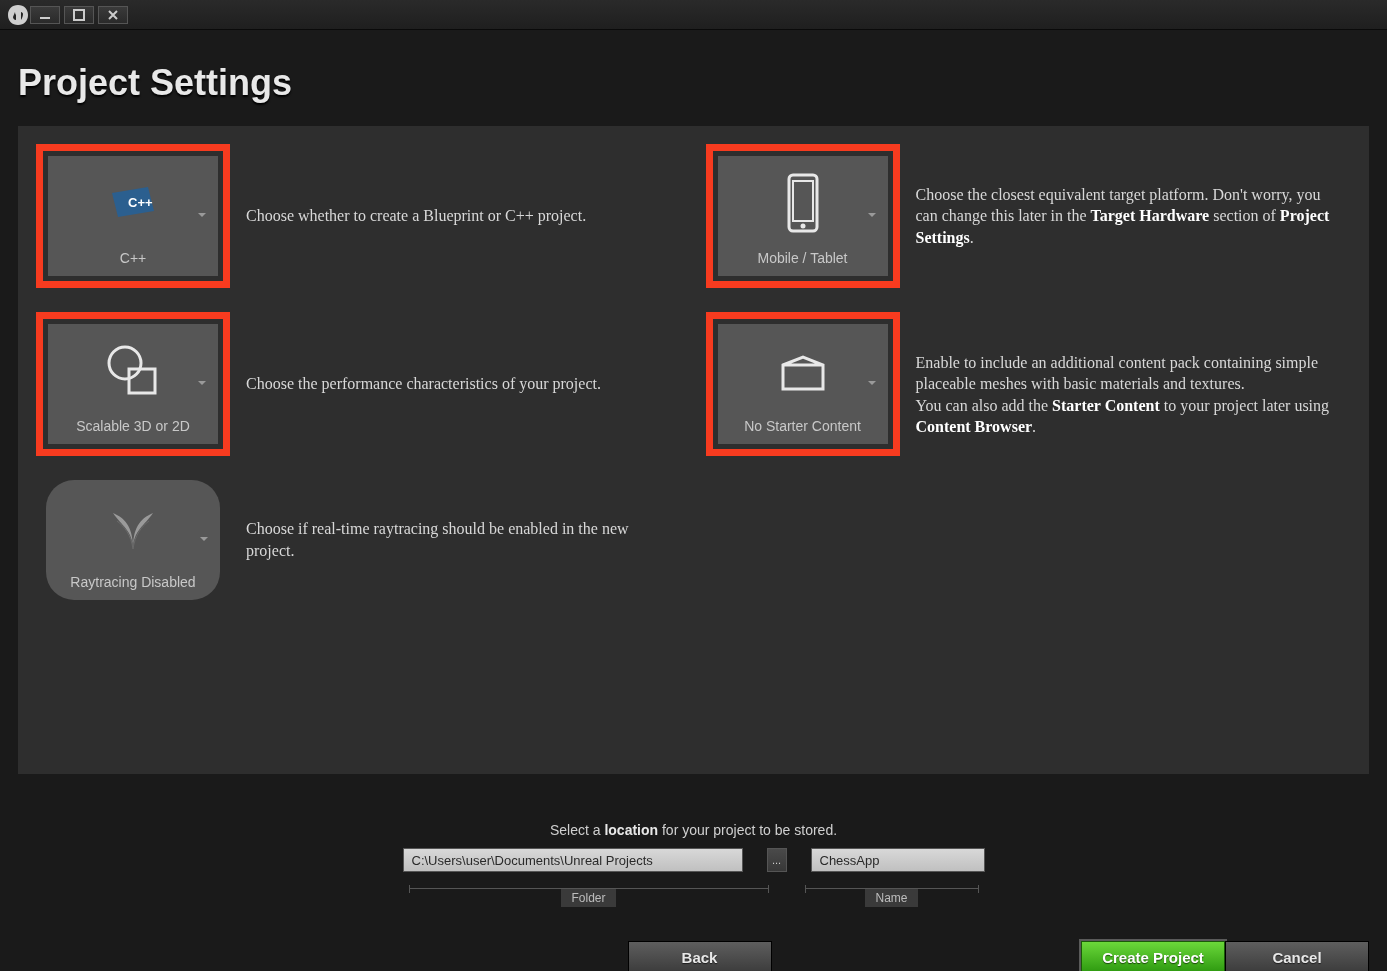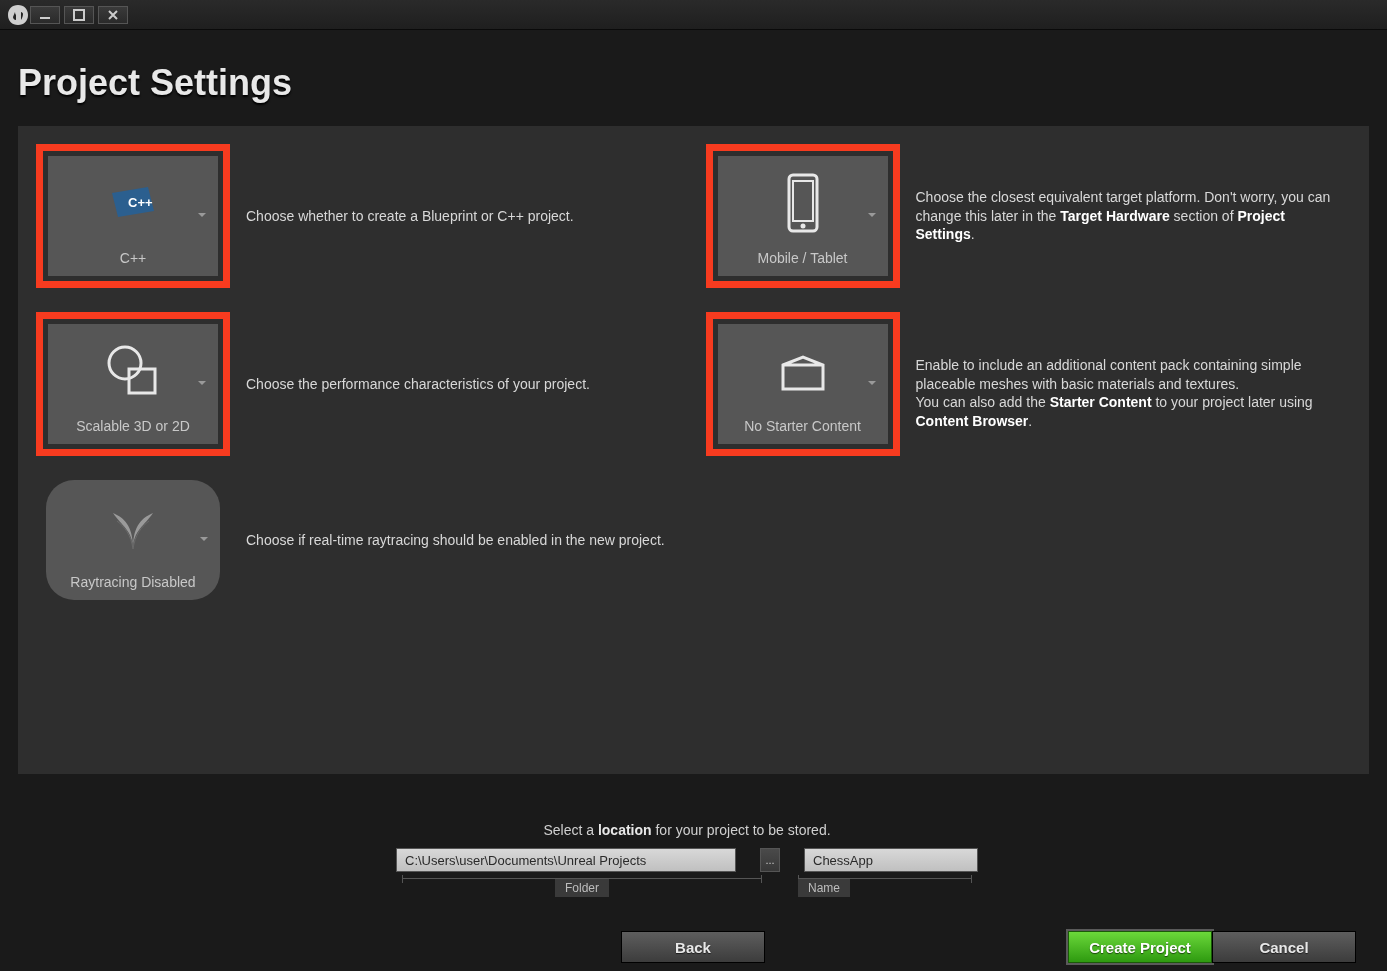--- a/index.html
+++ b/index.html
@@ -94,29 +94,30 @@
 .highlight {
   border: 7px solid #f73b1f;
   padding: 5px;
   width: 194px;
   height: 144px;
 }
 .highlight .option-card { width:100%; height:100%; }
 
 .desc {
   color: #d8d8d8;
-  font-size: 14px;
+  font-size: 16px;
   line-height: 1.35;
   max-width: 420px;
+  font-family: Liberation Serif, serif;
 }
 .desc b { color: #fff; font-weight:700; }
 
 .footer {
   position: absolute;
-  left: 0; right: 13px; bottom: 0;
+  left: 0; right: 0; bottom: 0;
   height: 163px;
   padding: 14px 18px 18px 18px;
 }
 
 .loc-text { text-align:center; font-size:14px; color:#d0d0d0; margin-bottom:10px; }
 .loc-text b { font-weight:700; color:#e8e8e8; }
 
 .path-row {
   display:flex; justify-content:center; gap:24px; align-items:center;
 }
@@ -132,27 +133,27 @@
 .browse-btn {
   width: 20px; height:24px;
   background: linear-gradient(#4a4a4a,#383838);
   border:1px solid #555;
   display:flex;align-items:center;justify-content:center;
   cursor:pointer; color:#ccc; font-size:11px;
 }
 .name-input { width: 174px; }
 
 .label-row {
-  display:flex; justify-content:center; gap:8px; margin-top:6px;
+  display:flex; justify-content:center; gap:8px; margin-top:16px;
 }
 .label-chip {
   background:#3a3a3a; color:#bdbdbd; font-size:12px; padding:2px 10px;
 }
 .label-spacer-folder { width: 360px; text-align:center; position:relative; }
-.label-spacer-name { width: 174px; position:relative; }
+.label-spacer-name { width: 174px; text-align:center; position:relative; }
 .bracket { border-top: 1px solid #555; height: 1px; position:relative; }
 .bracket::before, .bracket::after { content:""; position:absolute; top:-4px; width:1px; height:8px; background:#555; }
 .bracket::before { left:0; } .bracket::after { right:0; }
 
 .btn-row {
   display:flex; justify-content:flex-end; 
   margin-top: 34px;
   align-items:center;
 }
 .btn {

